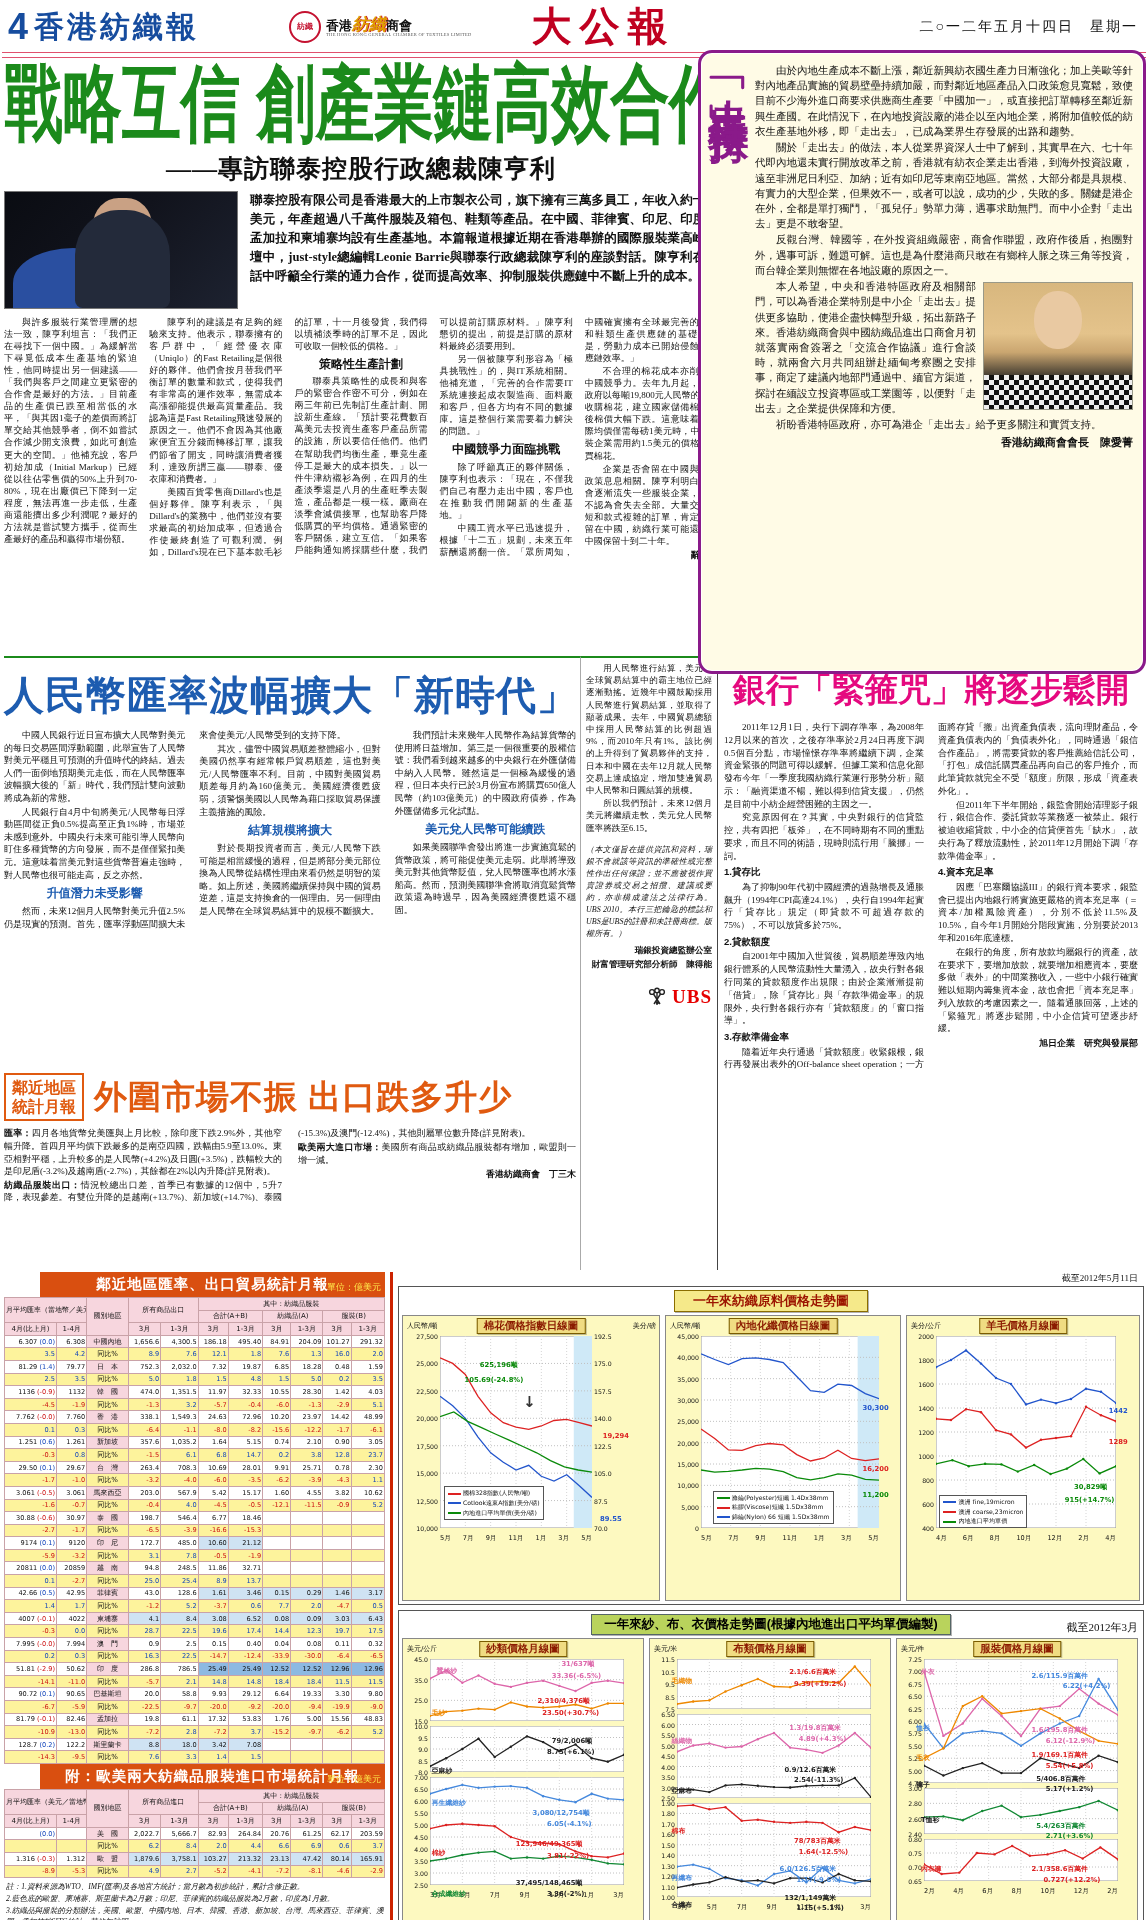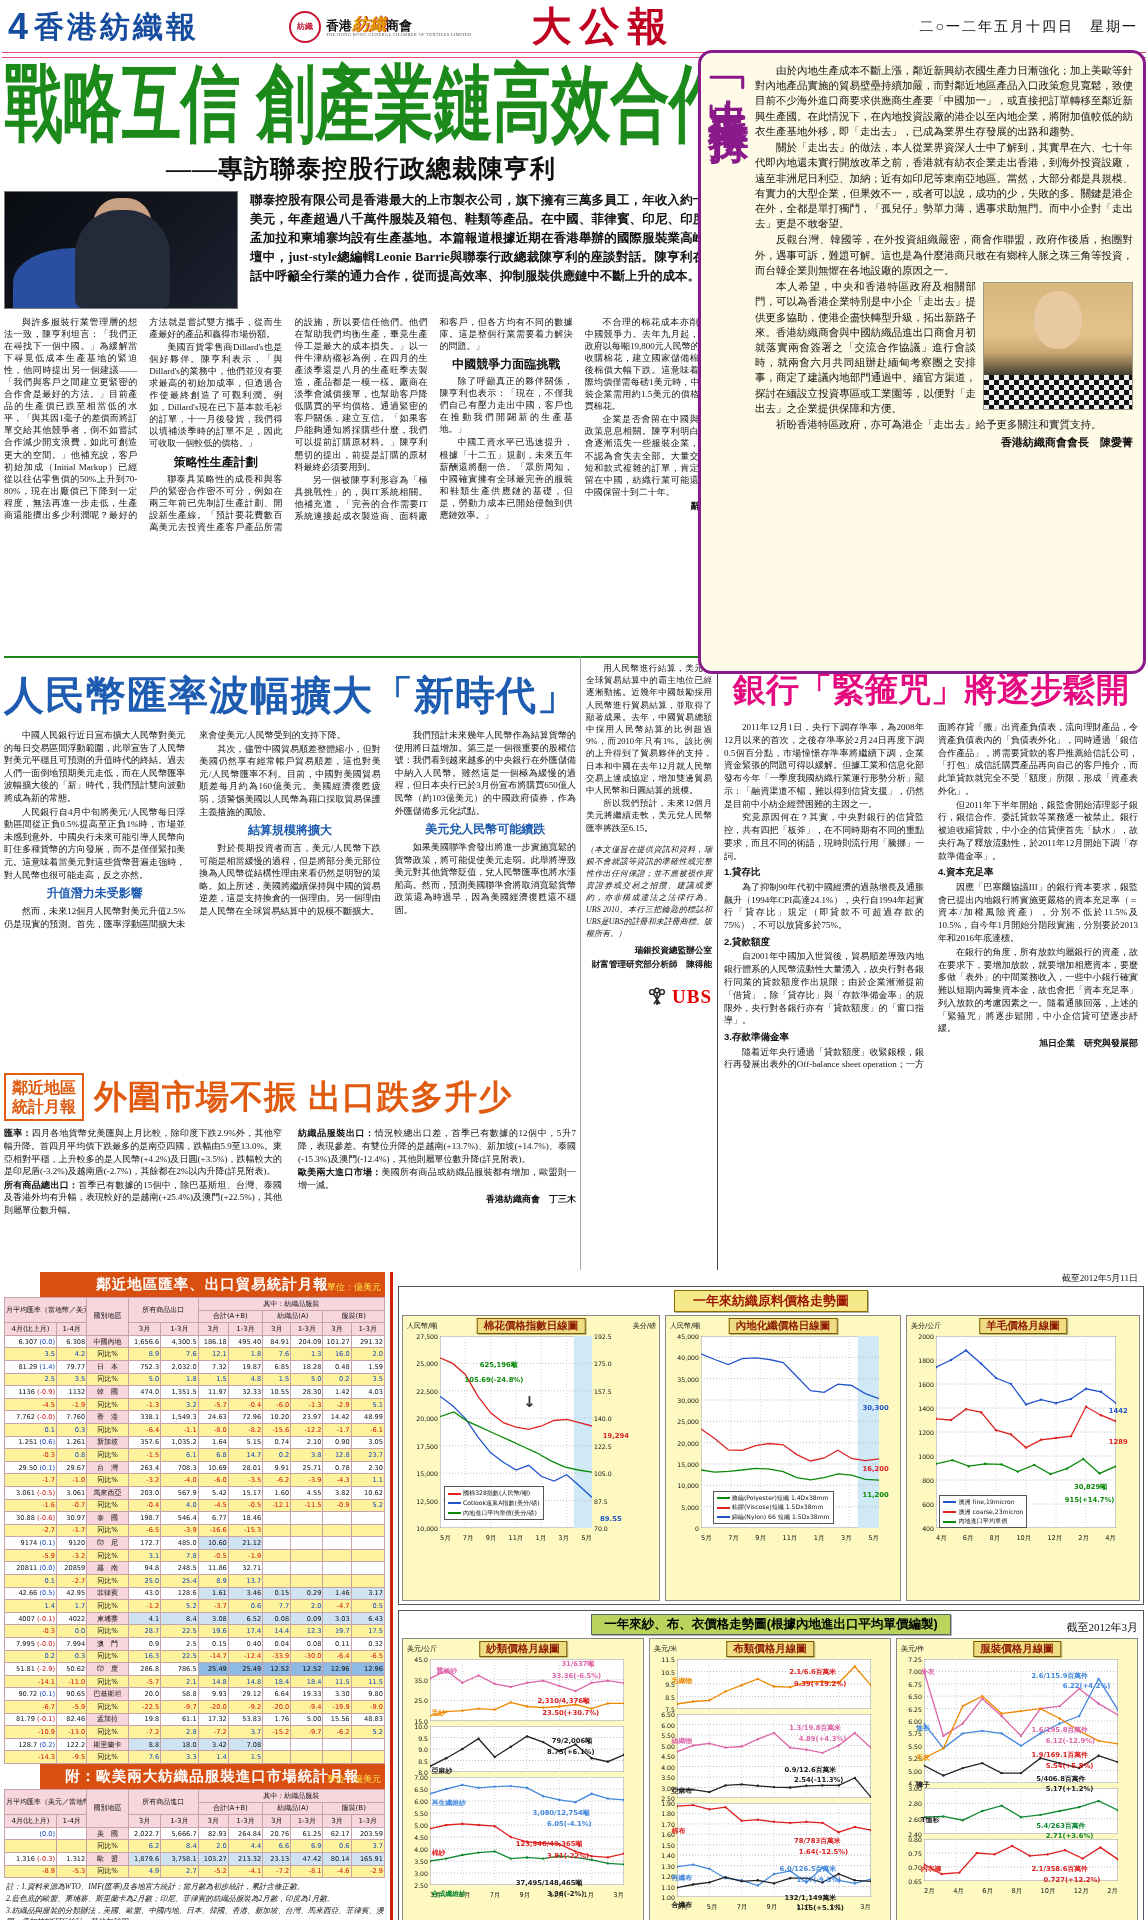--- a/index.html
+++ b/index.html
@@ -137,20 +137,21 @@
   <div class="main">
     <div class="lead-left">
       <div class="lead-headline">戰略互信 創產業鏈高效合作</div>
       <div class="lead-sub">——專訪聯泰控股行政總裁陳亨利</div>
       <div class="lead-top">
         <div class="photo-man"></div>
         <div class="lead-intro">聯泰控股有限公司是香港最大的上市製衣公司，旗下擁有三萬多員工，年收入約十億美元，年產超過八千萬件服裝及箱包、鞋類等產品。在中國、菲律賓、印尼、印度、孟加拉和柬埔寨均設有生產基地。本篇報道根據近期在香港舉辦的國際服裝業高峰論壇中，just-style總編輯Leonie Barrie與聯泰行政總裁陳亨利的座談對話。陳亨利在談話中呼籲全行業的通力合作，從而提高效率、抑制服裝供應鏈中不斷上升的成本。</div>
       </div>
       <div class="lead-body">
           <p class="art">與許多服裝行業管理層的想法一致，陳亨利坦言：「我們正在尋找下一個中國。」為緩解當下尋覓低成本生產基地的緊迫性，他同時提出另一個建議——「我們與客戶之間建立更緊密的合作會是最好的方法。」目前產品的生產價已跌至相當低的水平，「與其因1毫子的差價而將訂單交給其他競爭者，倒不如嘗試合作減少開支浪費，如此可創造更大的空間。」他補充說，客戶初始加成（Initial Markup）已經從以往佔零售價的50%上升到70-80%，現在出廠價已下降到一定程度，無法再進一步走低，生產商還能擠出多少利潤呢？最好的方法就是嘗試雙方攜手，從而生產最好的產品和贏得市場份額。</p>
+          <p class="art">陳亨利的建議是有足夠的經驗來支持。他表示，聯泰擁有的客戶群中，「經營優衣庫（Uniqlo）的Fast Retailing是個很好的夥伴。他們會按月替我們平衡訂單的數量和款式，使得我們有非常高的運作效率，無需成本高漲卻能提供最高質量產品。我認為這是Fast Retailing飛速發展的原因之一。他們不會因為其他廠家便宜五分錢而轉移訂單，讓我們節省了開支，同時讓消費者獲利，達致所謂三贏——聯泰、優衣庫和消費者。」</p>
           <p class="art">美國百貨零售商Dillard's也是個好夥伴。陳亨利表示，「與Dillard's的業務中，他們並沒有要求最高的初始加成率，但透過合作使最終創造了可觀利潤。例如，Dillard's現在已下基本款毛衫的訂單，十一月後發貨，我們得以填補淡季時的訂單不足，因此可收取一個較低的價格。」</p>
           <div class="psub">策略性生產計劃</div>
           <p class="art">聯泰具策略性的成長和與客戶的緊密合作密不可分，例如在兩三年前已先制訂生產計劃、開設新生產線。「預計要花費數百萬美元去投資生產客戶產品所需的設施，所以要信任他們。他們在幫助我們均衡生產，畢竟生產停工是最大的成本損失。」以一件牛津紡襯衫為例，在四月的生產淡季還是八月的生產旺季去製造，產品都是一模一樣。廠商在淡季會減價接單，也幫助客戶降低購買的平均價格。通過緊密的客戶關係，建立互信。「如果客戶能夠通知將採購些什麼，我們可以提前訂購原材料。」陳亨利懇切的提出，前提是訂購的原材料最終必須要用到。</p>
           <p class="art">另一個被陳亨利形容為「極具挑戰性」的，與IT系統相關。他補充道，「完善的合作需要IT系統連接起成衣製造商、面料廠和客戶，但各方均有不同的數據庫。這是整個行業需要着力解決的問題。」</p>
           <div class="psub">中國競爭力面臨挑戰</div>
           <p class="art">除了呼籲真正的夥伴關係，陳亨利也表示：「現在，不僅我們自己有壓力走出中國，客戶也在推動我們開闢新的生產基地。」</p>
           <p class="art">中國工資水平已迅速提升，根據「十二五」規劃，未來五年薪酬還將翻一倍。「眾所周知，中國確實擁有全球最完善的服裝和鞋類生產供應鏈的基礎，但是，勞動力成本已開始侵蝕到供應鏈效率。」</p>
           <p class="art">不合理的棉花成本亦削弱了中國競爭力。去年九月起，中國政府以每噸19,800元人民幣的價格收購棉花，建立國家儲備棉，期後棉價大幅下跌。這意味着，國際均價僅需每磅1美元時，中國服裝企業需用約1.5美元的價格去購買棉花。</p>
           <p class="art">企業是否會留在中國與政府政策息息相關。陳亨利明白中國會逐漸流失一些服裝企業，但他不認為會失去全部。大量交貨期短和款式複雜的訂單，肯定仍會留在中國，紡織行業可能還會在中國保留十到二十年。</p>
           <div class="sig">辭　依</div>
@@ -195,21 +196,20 @@
       <div class="exp">
         <div class="exp-head">
           <div class="exp-label">
             <div>鄰近地區</div>
             <div>統計月報</div>
           </div>
           <div class="exp-title">外圍市場不振 出口跌多升少</div>
         </div>
         <div class="exp-body">
             <p class="art lead0"><b>匯率：</b>四月各地貨幣兌美匯與上月比較，除印度下跌2.9%外，其他窄幅升降。首四月平均價下跌最多的是南亞四國，跌幅由5.9至13.0%。東亞相對平穩，上升較多的是人民幣(+4.2%)及日圓(+3.5%)，跌幅較大的是印尼盾(-3.2%)及越南盾(-2.7%)，其餘都在2%以內升降(詳見附表)。</p>
-            <p class="art lead0"><b>所有商品總出口：</b>首季已有數據的15個中，除巴基斯坦、台灣、泰國及香港外均有升幅，表現較好的是越南(+25.4%)及澳門(+22.5%)，其他則屬單位數升幅。</p>
             <p class="art lead0"><b>紡織品服裝出口：</b>情況較總出口差，首季已有數據的12個中，5升7降，表現參差。有雙位升降的是越南(+13.7%)、新加坡(+14.7%)、泰國(-15.3%)及澳門(-12.4%)，其他則屬單位數升降(詳見附表)。</p>
             <p class="art lead0"><b>歐美兩大進口市場：</b>美國所有商品或紡織品服裝都有增加，歐盟則一增一減。</p>
             <div class="sig">香港紡織商會　丁三木</div>
           </div>
       </div>
     </div>
     <div class="mb-b">
       <div>
           <p class="art">用人民幣進行結算，美元在全球貿易結算中的霸主地位已經逐漸動搖。近幾年中國鼓勵採用人民幣進行貿易結算，並取得了顯著成果。去年，中國貿易總額中採用人民幣結算的比例超過9%，而2010年只有1%。該比例的上升得到了貿易夥伴的支持，日本和中國在去年12月就人民幣交易上達成協定，增加雙邊貿易中人民幣和日圓結算的規模。</p>
           <p class="art">所以我們預計，未來12個月美元將繼續走軟，美元兌人民幣匯率將跌至6.15。</p>

